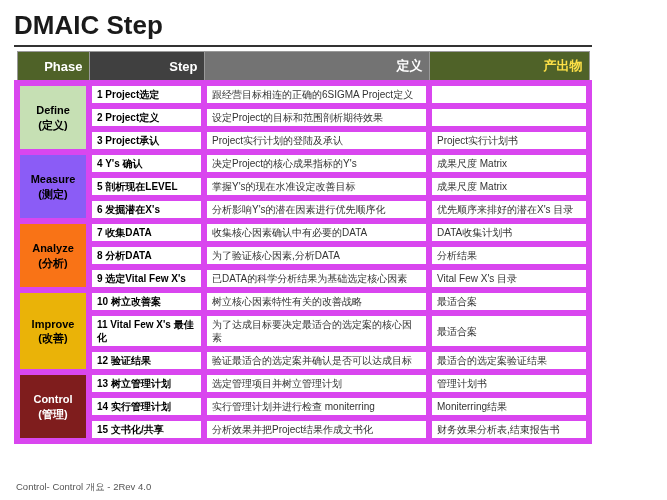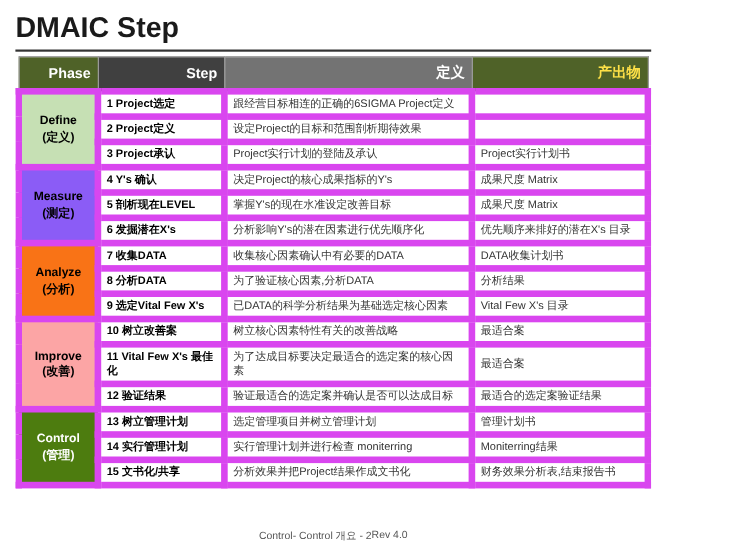--- a/index.html
+++ b/index.html
@@ -79,42 +79,42 @@
     .phase-define {
       background: #c6e0b4;
     }
     .phase-measure {
       background: #8b5cf6;
     }
     .phase-analyze {
       background: #f97316;
     }
     .phase-improve {
-      background: #fca5a5;
+      background: #eab308;
     }
     .phase-control {
-      background: #4d7c0f;
+      background: #7f1d1d;
       color: #fff;
     }
     .step-cell {
       font-weight: bold;
       font-size: 10px;
     }
     .def-cell {
       font-size: 10px;
       color: #333;
     }
     .out-cell {
       font-size: 10px;
       color: #333;
       margin-left: 20px;
     }
     .footer {
       display: flex;
-      justify-content: center;
+      justify-content: flex-start;
       font-size: 9.5px;
       color: #555;
       margin-top: 3px;
       padding: 0 2px;
     }
   </style>
 </head>
 <body>
 
 <div class="page">

